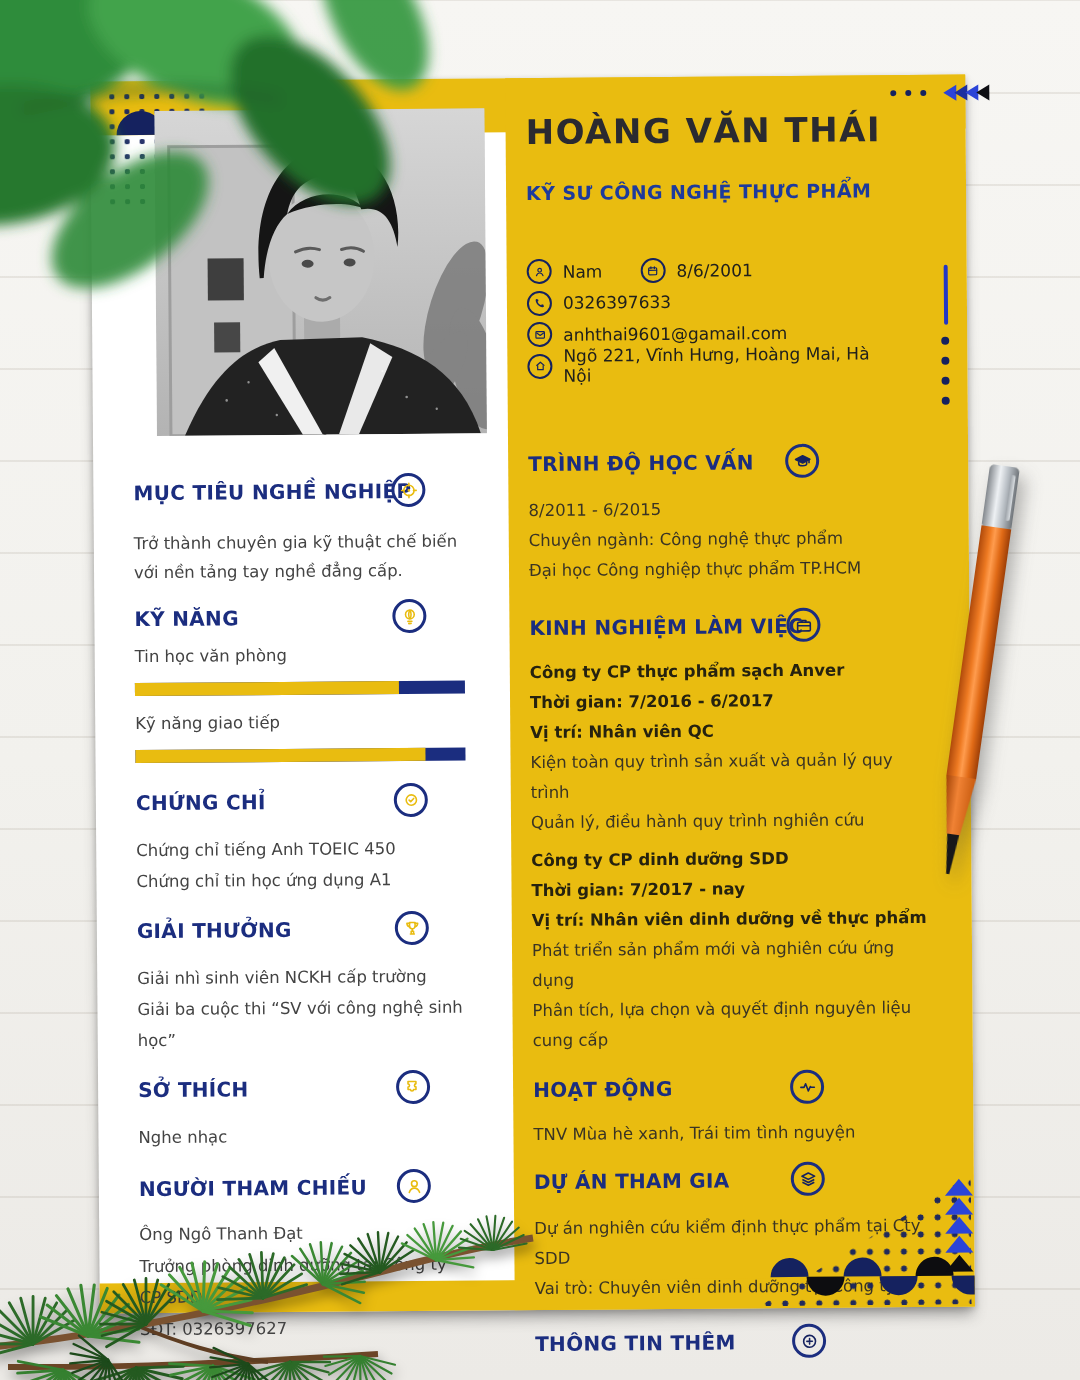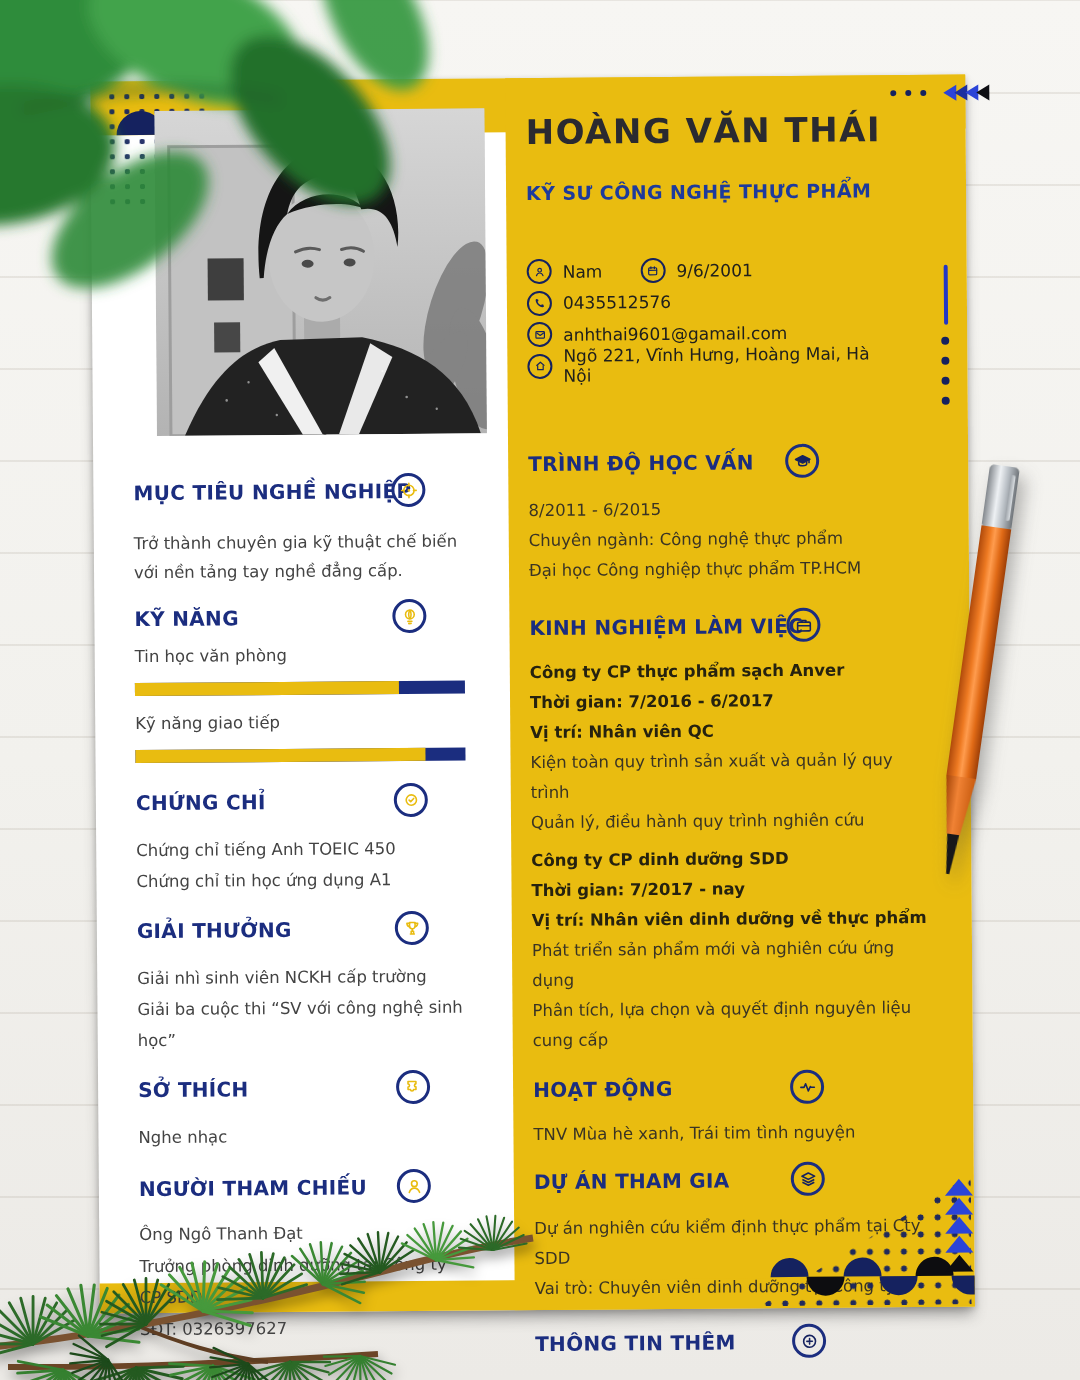--- a/index.html
+++ b/index.html
@@ -261,31 +261,31 @@
             </span>
             <span>Nam</span>
           </span>
           <span class="pair">
             <span class="cic">
               <svg viewBox="0 0 24 24" fill="none" stroke="currentColor" stroke-width="2.4" stroke-linecap="round">
                 <rect x="4" y="5.5" width="16" height="14" rx="2"></rect>
                   <path d="M4 10.5h16M8.5 3.5v3.5M15.5 3.5v3.5"></path>
                 </svg>
             </span>
-            <span>9/6/2001</span>
+            <span>8/6/2001</span>
           </span>
         </div>
         <div class="crow">
           <span class="pair">
             <span class="cic">
               <svg viewBox="0 0 24 24">
                   <path fill="currentColor" d="M5 4l3.4 1 .7 3.1-2 1.6a12.3 12.3 0 0 0 7.2 7.2l1.6-2 3.1.7L20 19c-.5 1.1-1.6 1.7-3 1.5C10.2 19.6 4.4 13.8 3.5 7c-.2-1.4.4-2.5 1.5-3z"></path>
                 </svg>
             </span>
-            <span>0435512576</span>
+            <span>0326397633</span>
           </span>
         </div>
         <div class="crow">
           <span class="pair">
             <span class="cic">
               <svg viewBox="0 0 24 24" fill="none" stroke="currentColor" stroke-width="2.4" stroke-linejoin="round">
                 <rect x="3.5" y="5.5" width="17" height="13" rx="1.6"></rect>
                   <path d="M4.5 7.5l7.5 5.6 7.5-5.6"></path>
                 </svg>
             </span>

